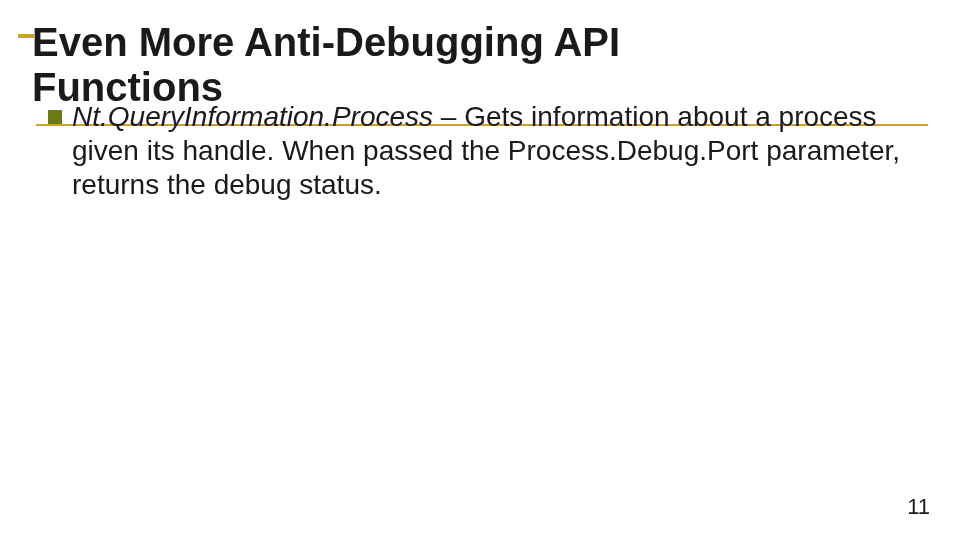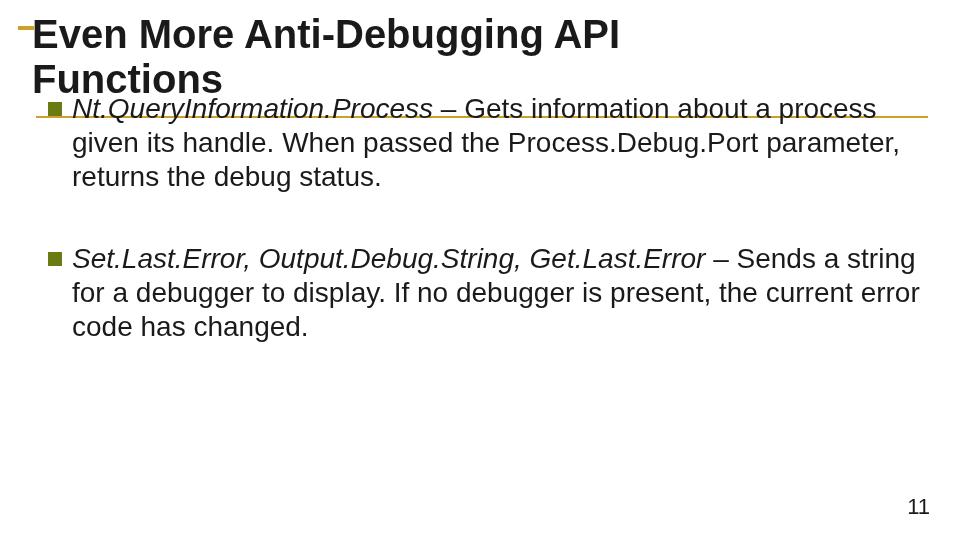--- a/index.html
+++ b/index.html
@@ -13,21 +13,21 @@
   }
   .slide {
     position: relative;
     box-sizing: border-box;
     width: 960px;
     height: 540px;
     padding: 12px 28px 12px 32px;
   }
   .title-wrap {
     position: relative;
-    margin-top: 0;
+    margin-top: 8px;
   }
   .title-line {
     position: absolute;
     top: 14px;
     left: -14px;
     width: 16px;
     height: 0;
     border-top: 4px solid #c9a227;
   }
   .title-underline {
@@ -91,19 +91,16 @@
       <span>Even More Anti-Debugging API</span><br>
       <span>Functions</span>
     </h1>
     <div class="title-underline"></div>
   </div>
 
   <ul class="body">
     <li>
       <span class="i">Nt.QueryInformation.Process</span><span> – Gets information about a process given its handle. When passed the Process.Debug.Port parameter, returns the debug status.</span>
     </li>
-    <li>
-      <span class="i">Set.Last.Error, Output.Debug.String, Get.Last.Error</span><span> – Sends a string for a debugger to display. If no debugger is present, the current error code has changed.</span>
-    </li>
   </ul>
 
   <div class="page-number">11</div>
 </div>
 
 </body></html>

